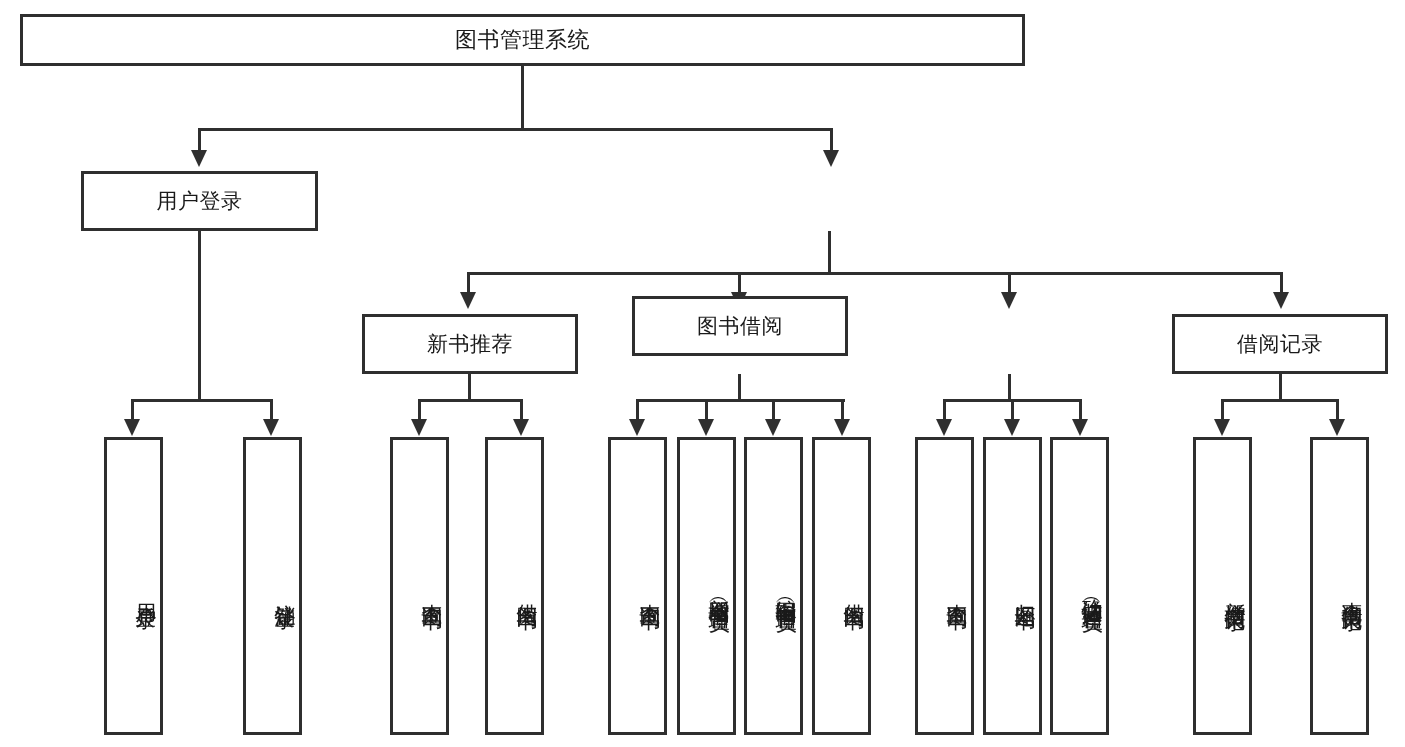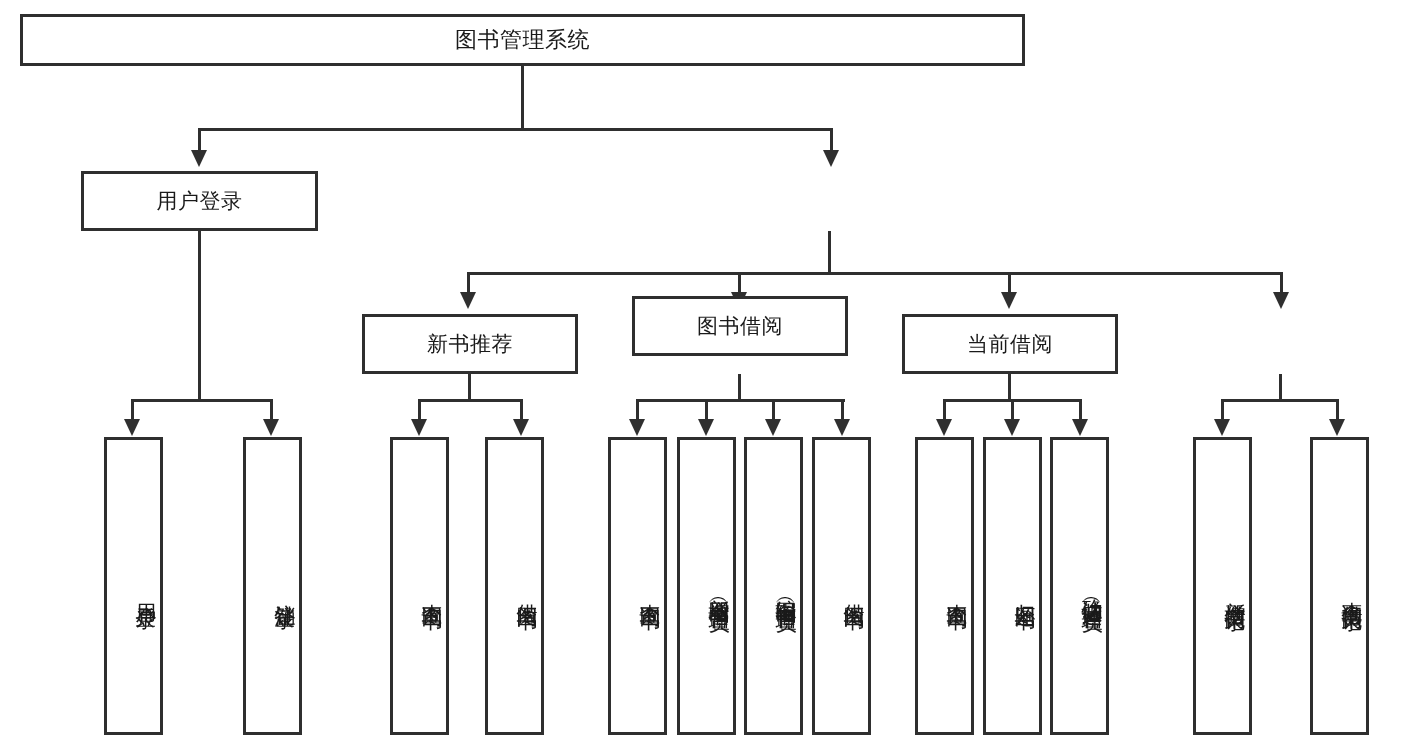--- a/index.html
+++ b/index.html
@@ -112,22 +112,22 @@
   <div class="arrow" style="left:1001px; top:292px;"></div>
   <div class="ln v" style="left:1280px; top:272px; width:3px; height:22px;"></div>
   <div class="arrow" style="left:1273px; top:292px;"></div>
 
   <div class="node horiz" style="left:362px; top:314px; width:216px; height:60px;">
     <span>新书推荐</span>
   </div>
   <div class="node horiz" style="left:632px; top:296px; width:216px; height:60px;">
     <span>图书借阅</span>
   </div>
-  <div class="node horiz" style="left:902px; top:314px; width:216px; height:60px;">
-    <span>当前借阅</span>
+  <div class="node horiz" style="left:1172px; top:314px; width:216px; height:60px;">
+    <span>借阅记录</span>
   </div>
 
   <div class="ln v" style="left:468px; top:374px; width:3px; height:28px;"></div>
   <div class="ln h" style="left:418px; top:399px; width:105px; height:3px;"></div>
   <div class="ln v" style="left:418px; top:399px; width:3px; height:22px;"></div>
   <div class="arrow" style="left:411px; top:419px;"></div>
   <div class="ln v" style="left:520px; top:399px; width:3px; height:22px;"></div>
   <div class="arrow" style="left:513px; top:419px;"></div>
 
   <div class="ln v" style="left:738px; top:374px; width:3px; height:28px;"></div>

